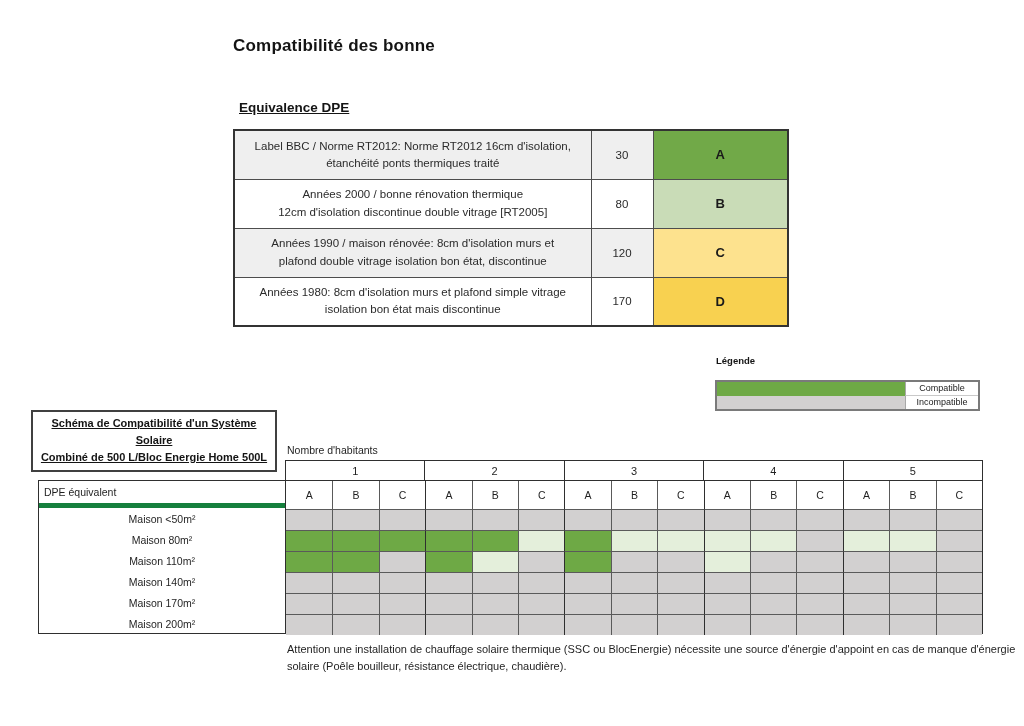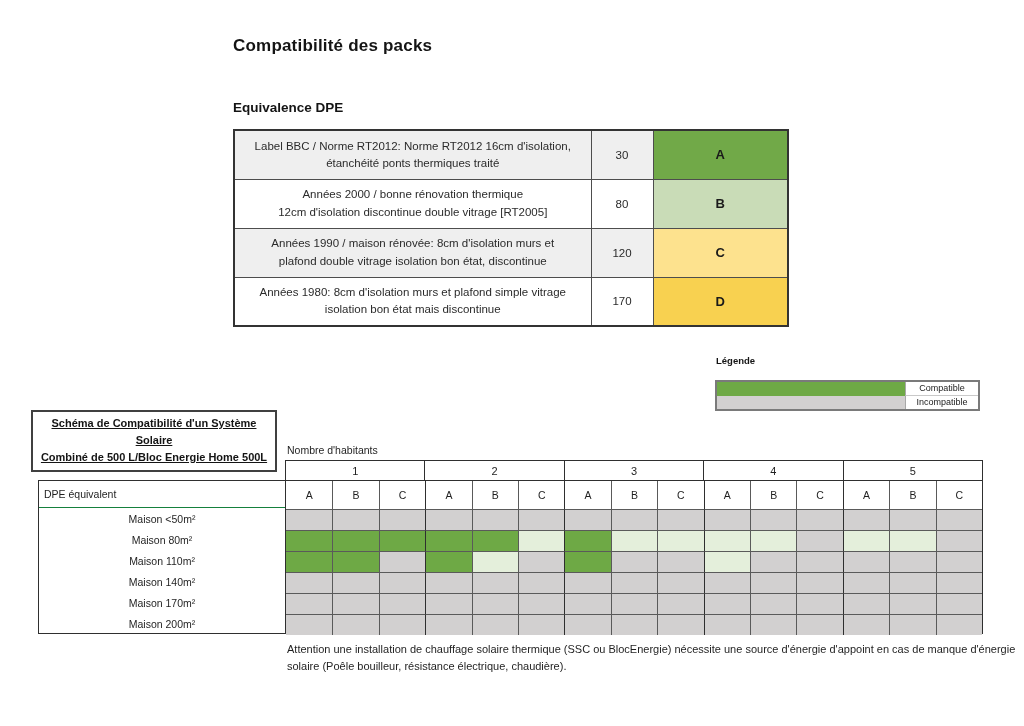--- a/index.html
+++ b/index.html
@@ -8,21 +8,21 @@
     position: relative;
     background: #ffffff;
     font-family: "Liberation Sans", "DejaVu Sans", sans-serif;
     color: #1f1f1f;
     overflow: hidden;
   }
   .abs { position: absolute; }
 
   
   .page-title { left: 233px; top: 36px; font-size: 17px; font-weight: bold; color: #141414; letter-spacing: 0.2px; }
-  .section-heading { left: 233px; top: 100px; font-size: 13.5px; font-weight: bold; color: #141414; }
+  .section-heading { left: 239px; top: 100px; font-size: 13.5px; font-weight: bold; color: #141414; text-decoration: underline; }
 
   
   .equiv-table { left: 233px; top: 129px; border-collapse: collapse; table-layout: fixed; }
   .equiv-table td { border: 1px solid #4d4d4d; height: 49px; text-align: center; vertical-align: middle; }
   .equiv-table { border: 2px solid #333; }
   td.equiv-desc { width: 357px; font-size: 11.5px; color: #2b2b2b; white-space: pre-line; line-height: 1.5; padding: 2px 6px; }
   td.equiv-value { width: 62px; font-size: 11.5px; color: #2b2b2b; }
   td.equiv-grade { width: 135px; font-size: 13px; font-weight: bold; color: #1a1a1a; }
   tr.shaded td.equiv-desc, tr.shaded td.equiv-value { background: #efefef; }
 
@@ -50,32 +50,32 @@
   .matrix-grid { position: absolute; left: 247px; top: 20px; width: 698px; height: 154px;
     display: grid; grid-template-columns: repeat(15, 1fr); grid-template-rows: 28px repeat(6, 21px);
     border: 1.5px solid #2f2f2f; background: #fff; }
   .m-cell { font-size: 10.5px; display: flex; align-items: center; justify-content: center; color: #1f1f1f; }
   .m-cell.bl { border-left: 1px solid #5a5a5a; }
   .m-cell.blg { border-left: 1.5px solid #2f2f2f; }
   .m-cell.bt { border-top: 1px solid #5a5a5a; }
 
   .left-box { position: absolute; left: 0; top: 20px; width: 247px; height: 154px;
     border: 1.5px solid #2f2f2f; border-right: none; background: #fff; }
-  .dpe-header { height: 27px; border-bottom: 1px solid #15803d; font-size: 10.5px; display: flex;
+  .dpe-header { height: 27px; border-bottom: 5px solid #15803d; font-size: 10.5px; display: flex;
     align-items: center; padding-left: 5px; color: #1f1f1f; }
   .row-label { height: 21px; font-size: 10.5px; display: flex; align-items: center; justify-content: center; color: #1f1f1f; }
 
   
   .note { left: 287px; top: 641px; width: 740px; font-size: 11px; line-height: 1.55;
     white-space: pre-line; color: #1f1f1f; }
 </style>
 </head>
 <body>
 
-<div class="abs page-title">Compatibilité des packs</div>
+<div class="abs page-title">Compatibilité des bonne</div>
 <div class="abs section-heading">Equivalence DPE</div>
 
 <table class="abs equiv-table">
   <tbody id="equiv-body">
       <tr class="shaded">
         <td class="equiv-desc">Label BBC / Norme RT2012: Norme RT2012 16cm d'isolation,
 étanchéité ponts thermiques traité</td>
         <td class="equiv-value">30</td>
         <td class="equiv-grade" style="background: rgb(113, 169, 72);">A</td>
       </tr>

